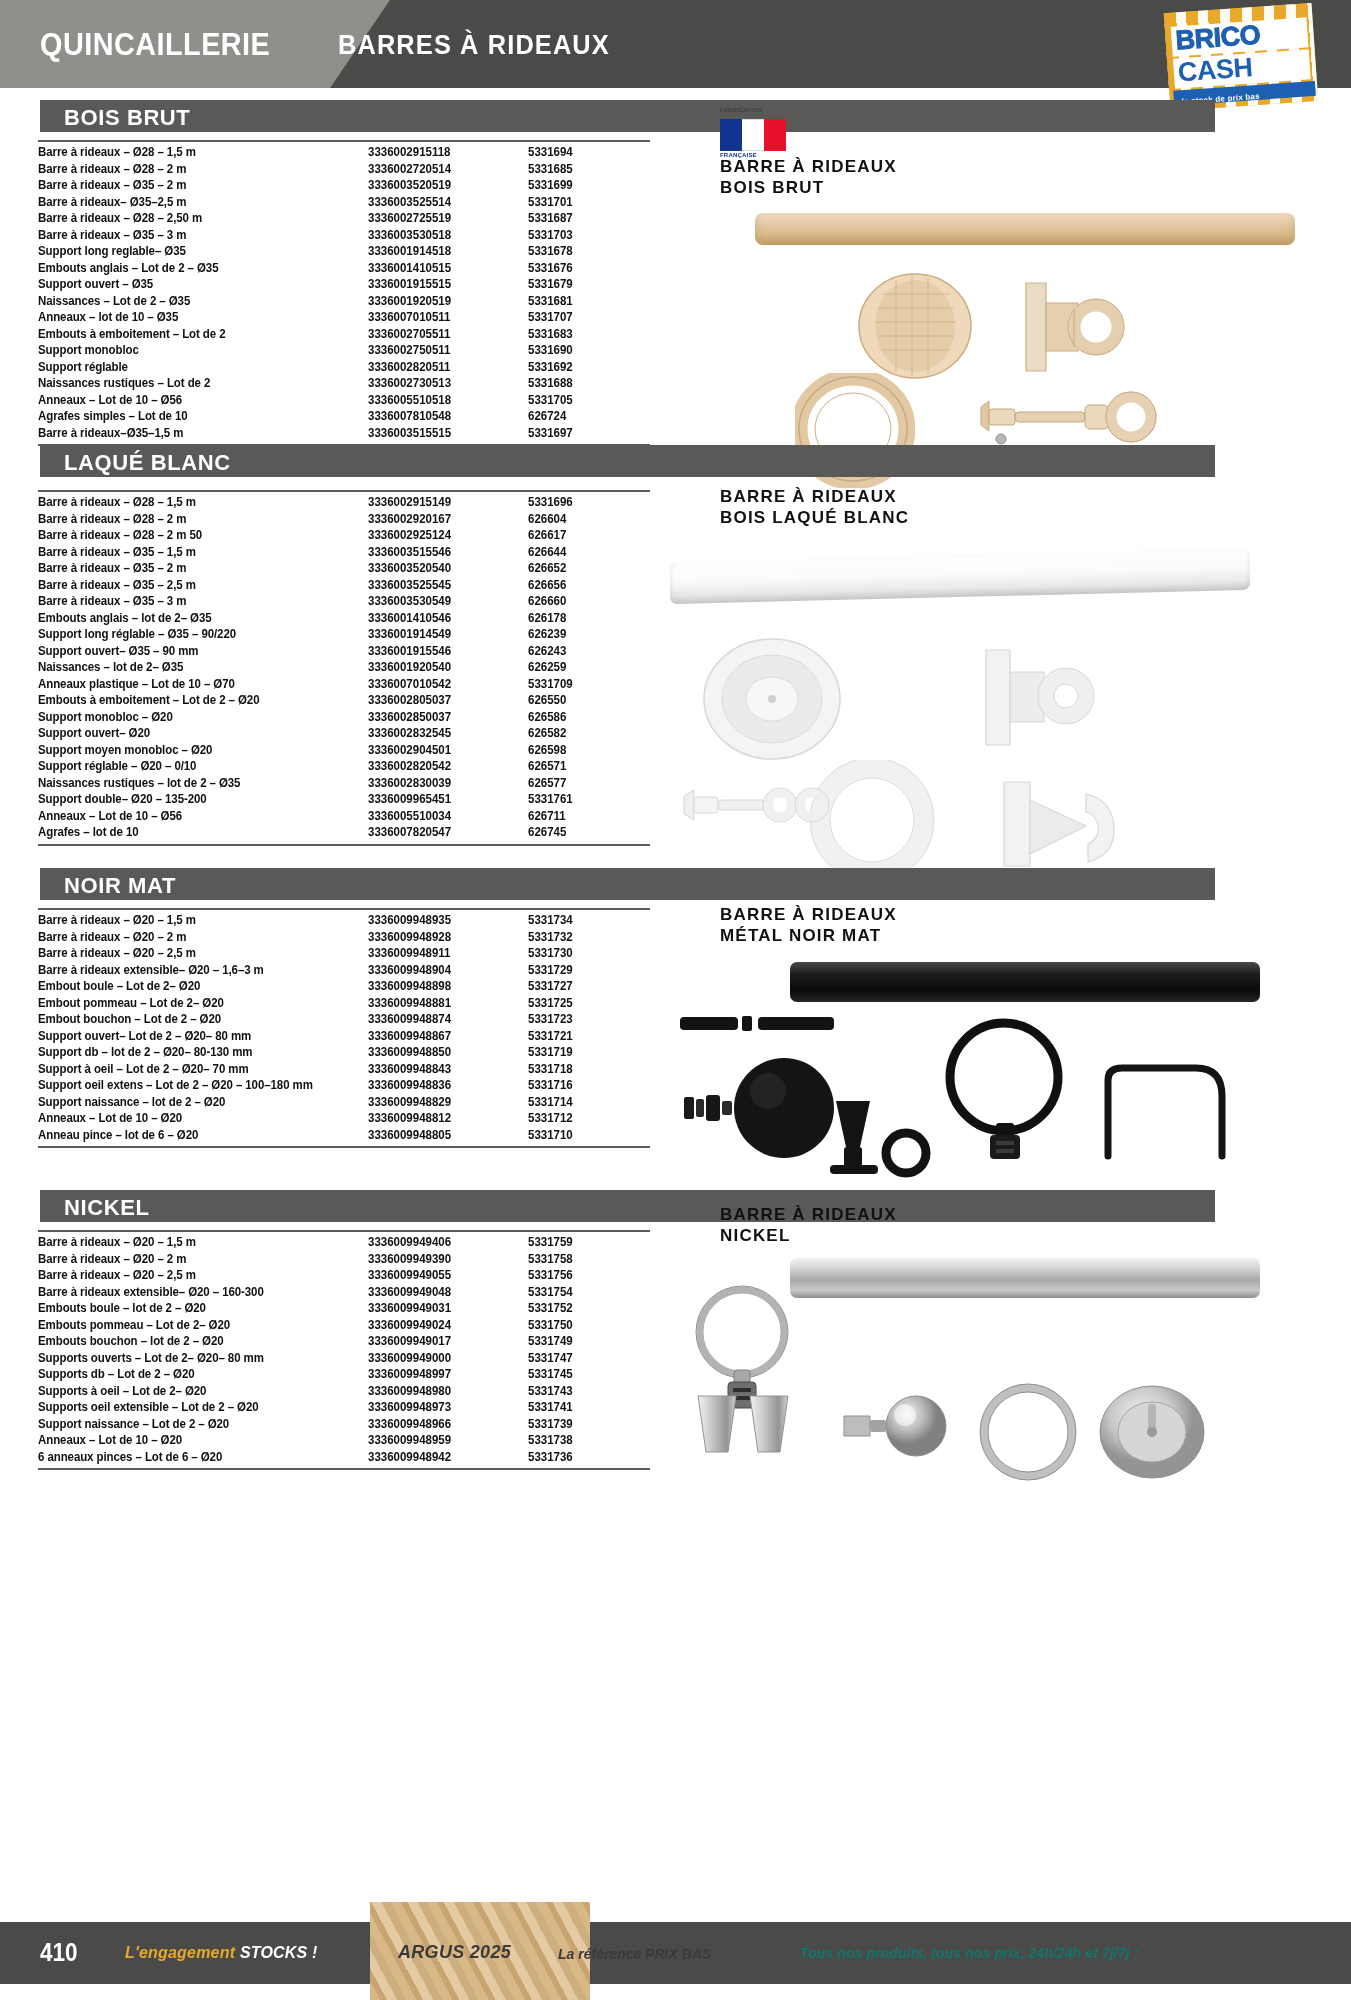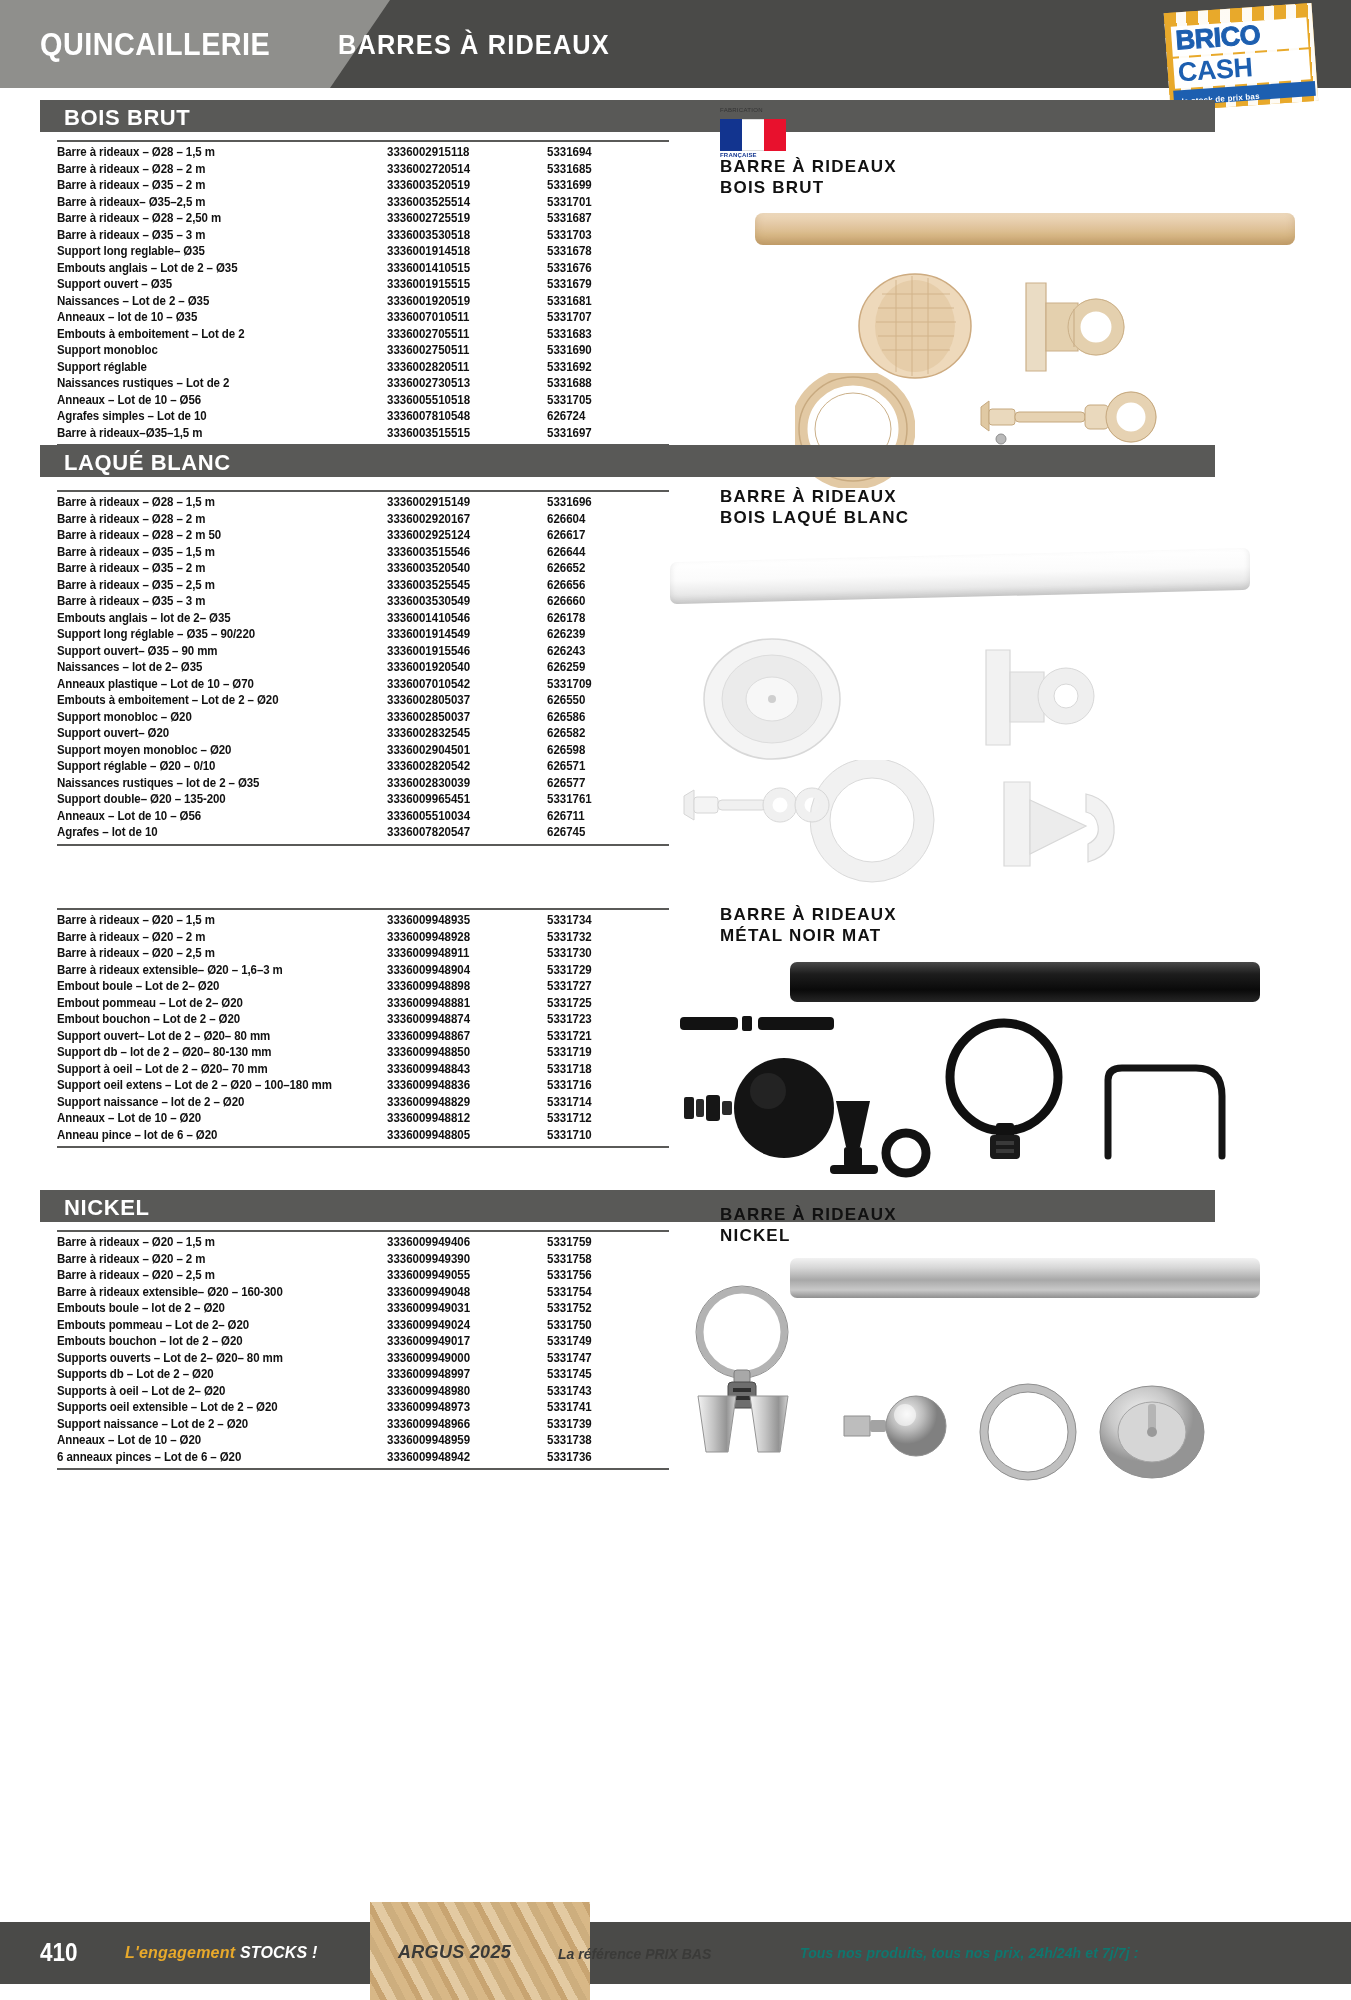--- a/index.html
+++ b/index.html
@@ -62,21 +62,21 @@
   }
   .sec-title-bar::after{
     content:""; position:absolute; right:-0px; top:0; width:0; height:0;
   }
   .sec-title {
     position:absolute; left:24px; top:5px;
     font-size:22px; font-weight:bold; color:#ffffff; letter-spacing:.6px;
   }
 
   
-  .tbl { position:absolute; left:57px; width:620px; }
+  .tbl { position:absolute; left:38px; width:620px; }
   .tbl .rule-top { height:2px; background:#5a5a58; width:612px; margin-bottom:3px;}
   .tbl .rule-bot { height:2px; background:#5a5a58; width:612px; margin-top:2px;}
   .row { display:flex; align-items:baseline; height:16.5px; }
   .c-desc { width:330px; font-size:12.5px; font-weight:bold; color:#111;
     transform: scaleX(0.92); transform-origin:left center; white-space:nowrap;
     letter-spacing:-0.1px;}
   .c-ean { width:160px; font-size:12.5px; font-weight:bold; color:#111;
     transform: scaleX(0.92); transform-origin:left center; white-space:nowrap;}
   .c-ref { width:120px; font-size:12.5px; font-weight:bold; color:#111;
     transform: scaleX(0.92); transform-origin:left center; white-space:nowrap;}
@@ -461,20 +461,25 @@
       <path d="M44 26 L54 20 L54 50 L44 44 Z" fill="#efefef" stroke="#d6d6d6" stroke-width="1"></path>
       <rect x="54" y="27" width="24" height="16" rx="3" fill="#f4f4f4" stroke="#d6d6d6" stroke-width="1"></rect>
       <rect x="78" y="30" width="48" height="10" rx="4" fill="#f0f0f0" stroke="#d6d6d6" stroke-width="1"></rect>
       <circle cx="140" cy="35" r="12" fill="none" stroke="#f0f0f0" stroke-width="9"></circle>
       <circle cx="140" cy="35" r="17" fill="none" stroke="#d6d6d6" stroke-width="1"></circle>
       <circle cx="172" cy="35" r="12" fill="none" stroke="#f0f0f0" stroke-width="9"></circle>
       <circle cx="172" cy="35" r="17" fill="none" stroke="#d6d6d6" stroke-width="1"></circle>
     </svg>
   </div>
 
+  <div class="section" style="top:868px;">
+    <div class="sec-title-bar">
+      <div class="sec-title">NOIR MAT</div>
+    </div>
+  </div>
 
   <div class="tbl" style="top:908px;">
     <div class="rule-top"></div>
     <div id="rows-2">
         <div class="row">
           <div class="c-desc">Barre à rideaux – Ø20 – 1,5 m</div>
           <div class="c-ean">3336009948935</div>
           <div class="c-ref">5331734</div>
         </div>
         <div class="row">

